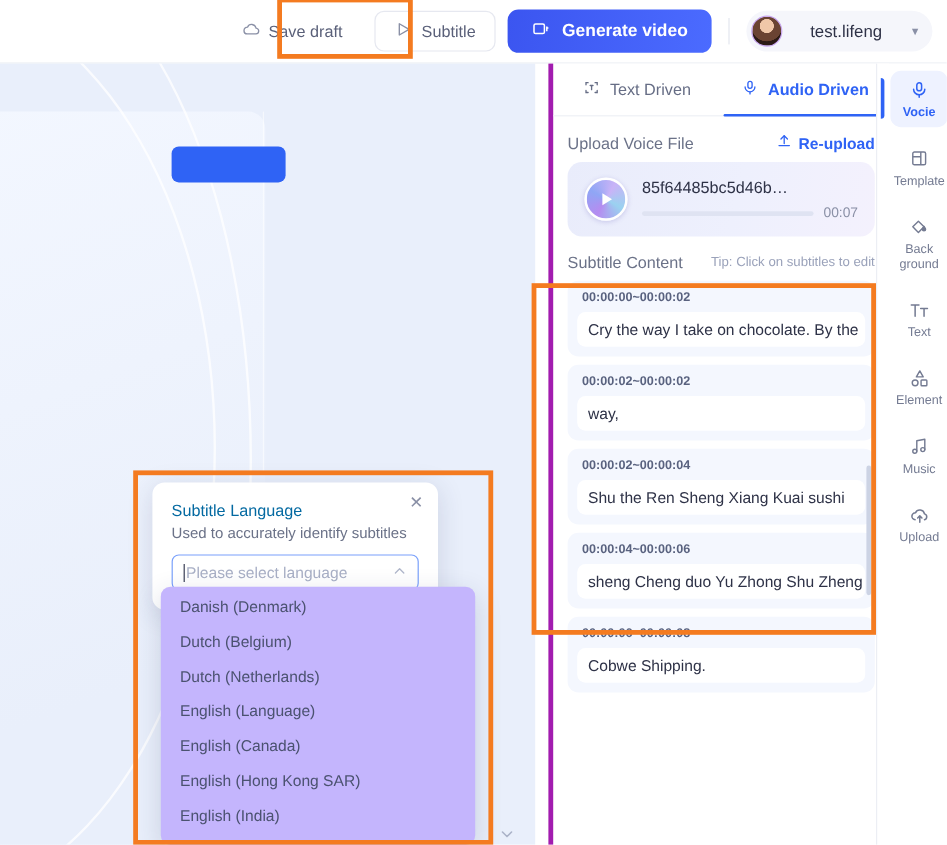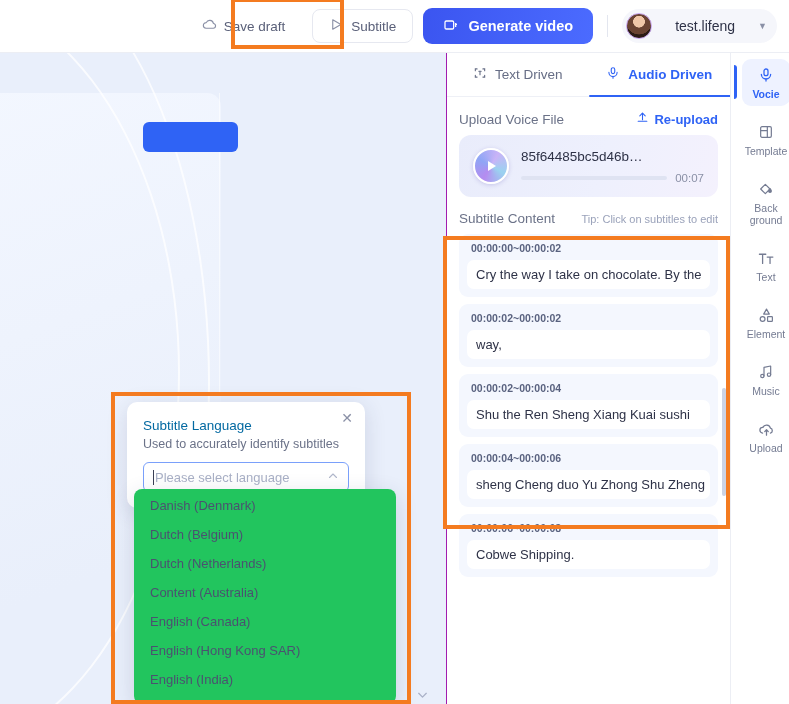--- a/index.html
+++ b/index.html
@@ -66,22 +66,22 @@
     background: rgba(255,255,255,.55);
   }
   .collapse-chevron {
     position: absolute; left: 410px; top: 630px; width: 24px; height: 24px;
     border-radius: 6px; display: flex; align-items: center; justify-content: center;
     color: #aab2c8; font-size: 12px; cursor: pointer;
   }
 
   
   .rpanel {
-    position: absolute; left: 446px; top: 53px; width: 284px; height: 651px;
-    background: #fff; border-left: 1px solid #a21caf;
+    position: absolute; left: 457px; top: 53px; width: 284px; height: 651px;
+    background: #fff; border-left: 4px solid #a21caf;
   }
   .tabs { display: flex; height: 44px; border-bottom: 1px solid #eef0f6; position: relative; }
   .tab {
     flex: 1; display: flex; align-items: center; justify-content: center; gap: 8px;
     font-size: 13.5px; color: #666d85; cursor: pointer;
   }
   .tab.active { color: #2f63f5; font-weight: 600; }
   .tab-underline {
     position: absolute; bottom: -1px; left: 142px; width: 142px; height: 2.5px;
     background: #2f63f5; border-radius: 2px;
@@ -178,21 +178,21 @@
   .ph { flex: 1; font-size: 13px; color: #a9b0c6; }
   .chev-up { color: #b0b7cb; font-size: 10px; }
   .dlg-confirm {
     position: absolute; left: 143px; top: 122px; width: 95px; height: 30px;
     background: #2f63f5; border-radius: 6px; border: none; z-index: 31; cursor: pointer;
   }
 
   
   .dropdown {
     position: absolute; left: 134px; top: 489px; width: 262px; height: 215px;
-    background: #22c55e; border-radius: 8px; box-shadow: 0 6px 22px rgba(40,50,90,.16);
+    background: #c4b5fd; border-radius: 8px; box-shadow: 0 6px 22px rgba(40,50,90,.16);
     z-index: 35; overflow: hidden; padding-top: 2px;
   }
   .dd-arrow {
     position: absolute; left: 110px; top: -6px; width: 12px; height: 12px;
     background: #fff; transform: rotate(45deg); z-index: 34;
   }
   .dd-item {
     height: 29px; display: flex; align-items: center; padding: 0 16px;
     font-size: 13px; color: #4b5270; cursor: pointer; white-space: nowrap;
   }
@@ -435,21 +435,21 @@
           </svg>
       </span>
     </div>
   </div>
 
   <div class="dd-arrow" style="left:244px; top:485px;"></div>
   <div class="dropdown">
     <div class="dd-item">Danish (Denmark)</div>
     <div class="dd-item">Dutch (Belgium)</div>
     <div class="dd-item">Dutch (Netherlands)</div>
-    <div class="dd-item">Content (Australia)</div>
+    <div class="dd-item">English (Language)</div>
     <div class="dd-item">English (Canada)</div>
     <div class="dd-item">English (Hong Kong SAR)</div>
     <div class="dd-item">English (India)</div>
   </div>
 
   <div class="hl hl-save"></div>
   <div class="hl hl-subs"></div>
   <div class="hl hl-dialog"></div>
 
 </div>

